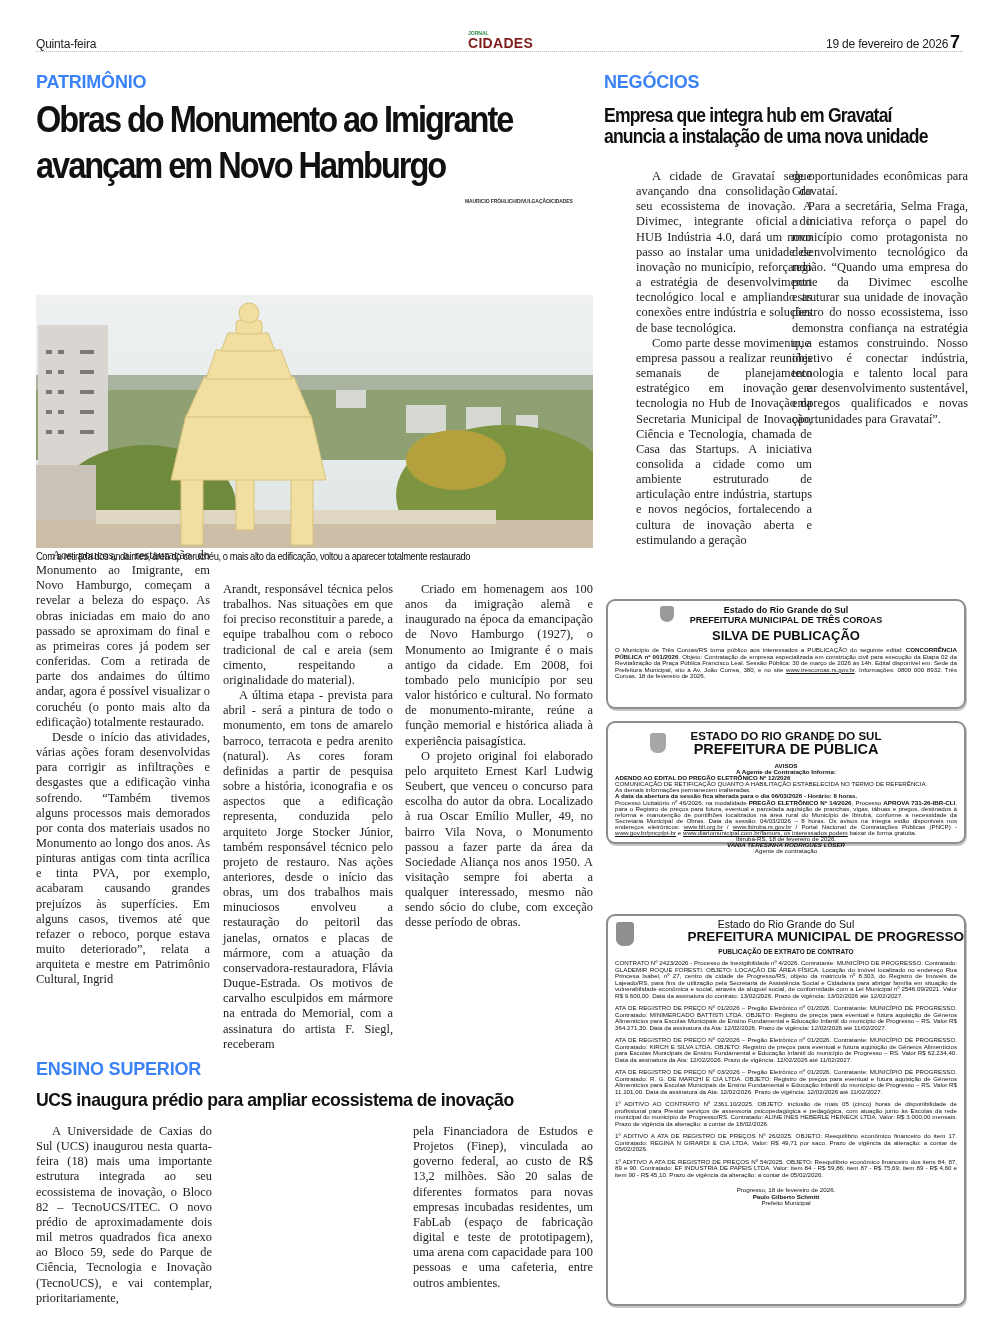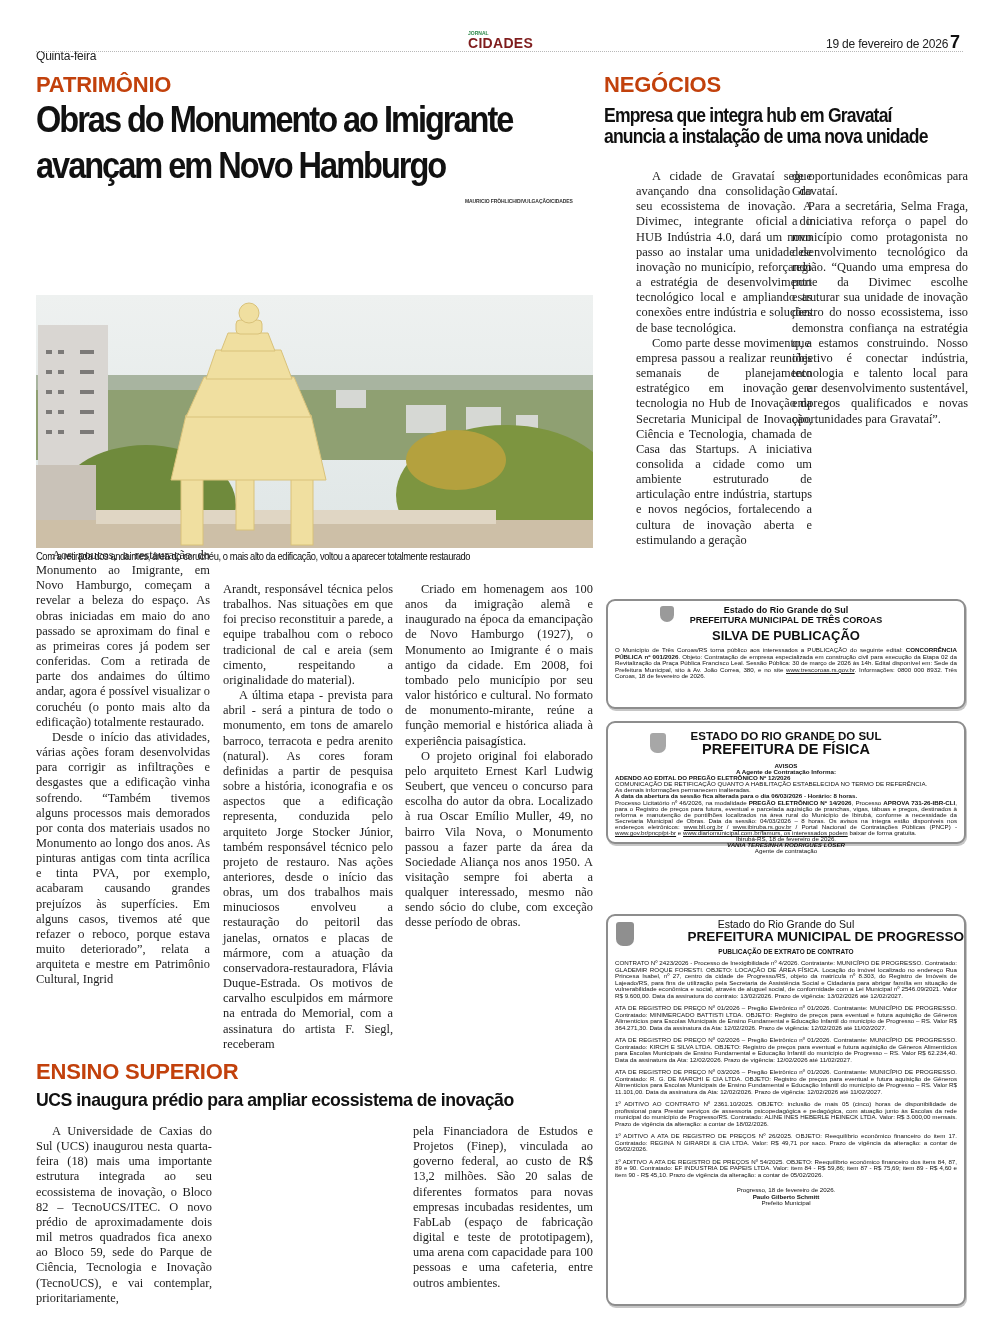--- a/index.html
+++ b/index.html
@@ -9,21 +9,21 @@
   .abs { position: absolute; }
 
   
   .hdr-left, .hdr-date { font-family: "Liberation Sans", sans-serif; font-size: 12px; color: #222; letter-spacing: -0.2px; }
   .hdr-line { position: absolute; left: 36px; right: 40px; top: 51px; border-top: 1px dotted #b8b8b8; }
   .hdr-logo { position: absolute; left: 468px; top: 30px; width: 70px; text-align: left; }
   .hdr-logo .small { font-family: "Liberation Sans", sans-serif; font-size: 5px; color: #2e8a4a; font-weight: bold; display:block; line-height:6px; }
   .hdr-logo .big { font-family: "Liberation Sans", sans-serif; font-size: 14px; font-weight: bold; color: #7f1d1d; letter-spacing: 0.3px; line-height: 14px; display:block; }
   .hdr-page { font-family: "Liberation Sans", sans-serif; font-weight: bold; font-size: 18px; color: #111; }
 
-  .kicker { font-family: "Liberation Sans", sans-serif; font-weight: bold; color: #c2410c; font-size: 22px; letter-spacing: -0.2px; }
+  .kicker { font-family: "Liberation Sans", sans-serif; font-weight: bold; color: #3b82f6; font-size: 18px; letter-spacing: -0.2px; }
   .headline-big { font-family: "Liberation Sans", sans-serif; font-weight: bold; color: #111; font-size: 37px; line-height: 44px; letter-spacing: -2.3px; transform: scaleX(0.88); transform-origin: left top; white-space: nowrap; }
   .headline-mid { font-family: "Liberation Sans", sans-serif; font-weight: bold; color: #111; font-size: 19.5px; line-height: 22px; letter-spacing: -0.9px; transform: scaleX(0.9); transform-origin: left top; white-space: nowrap; }
   .headline-ucs { font-family: "Liberation Sans", sans-serif; font-weight: bold; color: #111; font-size: 19px; letter-spacing: -0.5px; transform: scaleX(0.93); transform-origin: left top; white-space: nowrap; }
   .credit { font-family: "Liberation Sans", sans-serif; font-size: 5px; font-weight: bold; color: #333; letter-spacing: -0.1px; }
 
   .col { font-family: "Liberation Serif", serif; font-size: 12.4px; line-height: 15.15px; color: #1c1c1c; text-align: justify; hyphens: manual; }
   .col p { text-indent: 16px; }
   .col p.noind { text-indent: 0; }
 
   
@@ -35,21 +35,21 @@
   .lbox .crest { position: absolute; width: 14px; height: 16px; border-radius: 3px 3px 7px 7px; background: #9a9a9a; }
   .lbox .t1 { text-align: center; font-size: 9px; font-weight: bold; line-height: 10px; }
   .lbox .body { font-size: 6.2px; line-height: 6.6px; text-align: justify; }
   .lbox .body b { font-weight: bold; }
   .lbox .body a, .lbox .link { color: #111; text-decoration: underline; }
   .lbox .center { text-align: center; }
 </style>
 </head>
 <body>
 
-<div class="abs hdr-left" style="left:36px; top:37px;margin-top:12px;">Quinta-feira</div>
+<div class="abs hdr-left" style="left:36px; top:37px;">Quinta-feira</div>
 <div class="hdr-logo">
   <span class="small">JORNAL</span>
   <span class="big">CIDADES</span>
 </div>
 <div class="abs hdr-date" style="left:818px; top:37px;margin-left:8px;">19 de fevereiro de 2026</div>
 <div class="abs hdr-page" style="left:950px; top:32px;">7</div>
 <div class="hdr-line"></div>
 
 <div class="abs kicker" style="left:36px; top:72px;">PATRIMÔNIO</div>
 <div class="abs headline-big" style="left:36px; top:98px;">Obras do Monumento ao Imigrante</div>
@@ -151,21 +151,21 @@
   <div class="t1">PREFEITURA MUNICIPAL DE TRÊS COROAS</div>
   <div style="text-align:center; font-size:13px; font-weight:bold; margin-top:3px; line-height:15px;">SILVA DE PUBLICAÇÃO</div>
   <div class="body" style="margin:4px 7px 0 7px;">
     <span>O Município de Três Coroas/RS torna público aos interessados a PUBLICAÇÃO do seguinte edital: </span><b>CONCORRÊNCIA PÚBLICA nº 001/2026</b><span>. Objeto: Contratação de empresa especializada em construção civil para execução da Etapa 02 da Revitalização da Praça Pública Francisco Leal. Sessão Pública: 30 de março de 2026 às 14h. Edital disponível em: Sede da Prefeitura Municipal, sito à Av. João Correa, 380, e no site </span><a class="link">www.trescoroas.rs.gov.br</a><span>. Informações: 0800 000 8932. Três Coroas, 18 de fevereiro de 2026.</span>
   </div>
 </div>
 
 <div class="lbox" style="left:606px; top:721px; width:360px; height:123px;">
   <span class="crest" style="left:42px; top:10px; width:16px; height:20px; background:#a7a7a7;"></span>
   <div style="text-align:center; font-size:11.5px; font-weight:bold; margin-top:7px; line-height:12px;">ESTADO DO RIO GRANDE DO SUL</div>
-  <div style="text-align:center; font-size:14.5px; font-weight:bold; line-height:15px;">PREFEITURA DE FÍSICA</div>
+  <div style="text-align:center; font-size:14.5px; font-weight:bold; line-height:15px;">PREFEITURA DE PÚBLICA</div>
   <div class="body" style="margin:6px 7px 0 7px; line-height:6.1px;">
     <div class="center"><b>AVISOS</b></div>
     <div class="center"><b>A Agente de Contratação Informa:</b></div>
     <div><b>ADENDO AO EDITAL DO PREGÃO ELETRÔNICO Nº 12/2026</b></div>
     <div>COMUNICAÇÃO DE RETIFICAÇÃO QUANTO A HABILITAÇÃO ESTABELECIDA NO TERMO DE REFERÊNCIA.</div>
     <div>As demais informações permanecem inalteradas.</div>
     <div><b>A data da abertura da sessão fica alterada para o dia 06/03/2026 - Horário: 8 horas.</b></div>
     <div>
       <span>Processo Licitatório nº 46/2026, na modalidade </span><b>PREGÃO ELETRÔNICO Nº 14/2026</b><span>, Processo </span><b>APROVA 731-26-IBR-CLI</b><span>, para o Registro de preços para futura, eventual e parcelada aquisição de pranchas, vigas, tábuas e pregos, destinados à reforma e manutenção de pontilhões localizados na área rural do Município de Ibirubá, conforme a necessidade da Secretaria Municipal de Obras. Data da sessão: 04/03/2026 – 8 horas. Os avisos na íntegra estão disponíveis nos endereços eletrônicos: </span><a class="link">www.bll.org.br</a><span> / </span><a class="link">www.ibiruba.rs.gov.br</a><span> / Portal Nacional de Contratações Públicas (PNCP) - </span><a class="link">www.gov.br/pncp/pt-br</a><span> e </span><a class="link">www.diariomunicipal.com.br/famurs, os interessados podem</a><span> baixar de forma gratuita.</span>
     </div>

